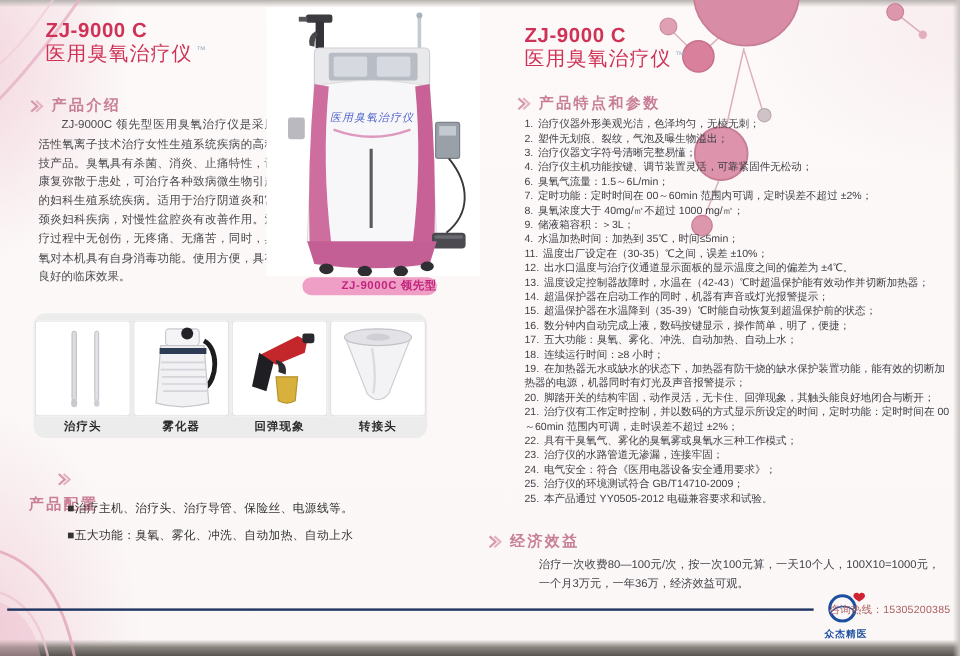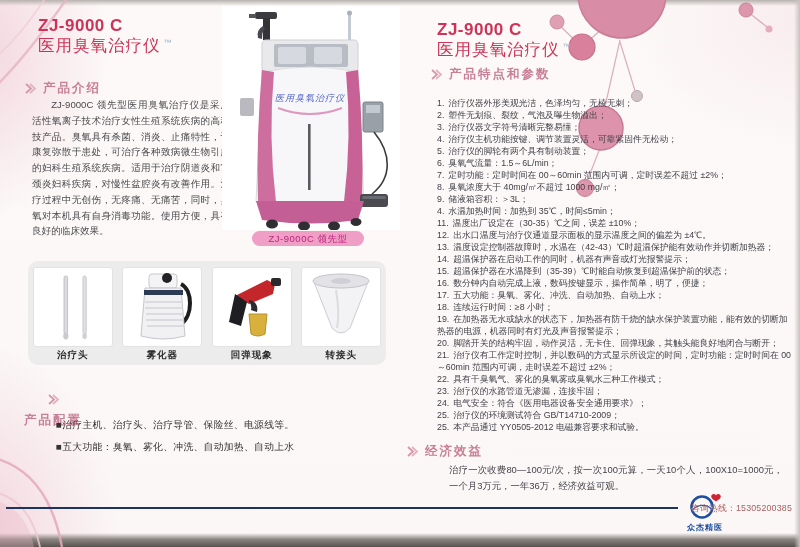--- a/index.html
+++ b/index.html
@@ -29,23 +29,23 @@
   
   .sec-head{position:absolute;display:flex;align-items:center;gap:6px;}
   .sec-head .txt{font-size:12.5px;font-weight:bold;color:#c87f97;letter-spacing:2px;}
 
   
   .intro-text{position:absolute;left:32px;top:97px;width:198px;
     font-size:9.6px;line-height:15.8px;color:#4a4a4e;text-align:justify;
     text-indent:2em;margin:0;}
   .device-photo{position:absolute;left:222px;top:6px;width:178px;height:224px;background:#fff;}
   .device-caption{position:absolute;left:252px;top:231px;width:112px;height:15px;
-    background:#ef9ec6;border-radius:9px;color:#c0257c;font-size:9.5px;font-weight:normal;
-    text-align:center;line-height:16px;letter-spacing:.5px;}
-  .accessories{position:absolute;left:28px;top:261px;width:358px;height:104px;
+    background:#ef9ec6;border-radius:9px;color:#c0257c;font-size:9.5px;font-weight:bold;
+    text-align:right;line-height:16px;letter-spacing:.5px;}
+  .accessories{position:absolute;left:28px;top:261px;width:328px;height:104px;
     background:#ececec;border-radius:10px;display:flex;justify-content:space-around;
     align-items:flex-start;padding-top:6px;box-sizing:border-box;}
   .acc-item{width:82px;display:flex;flex-direction:column;align-items:center;}
   .acc-img{width:80px;height:80px;background:#fff;border-radius:3px;
     box-shadow:0 0 0 1px #e2e2e2 inset;display:flex;align-items:center;justify-content:center;}
   .acc-label{margin-top:2px;font-size:9.5px;color:#2b2b2b;font-weight:bold;letter-spacing:1px;}
   .config-items{position:absolute;left:56px;top:414px;width:330px;}
   .config-items div{font-size:9.8px;color:#333;line-height:22px;letter-spacing:.3px;}
 
   
@@ -222,21 +222,21 @@
 
   <div>■治疗主机、治疗头、治疗导管、保险丝、电源线等。</div>
       <div>■五大功能：臭氧、雾化、冲洗、自动加热、自动上水</div>
     </div>
 
   <div class="title-block tb-right">
     <div class="model">ZJ-9000 C</div>
     <div class="maintitle"><span>医用臭氧治疗仪</span><sup>™</sup></div>
   </div>
 
-  <div class="sec-head" style="left:430px;top:66px;font-family:Liberation Serif, serif;">
+  <div class="sec-head" style="left:430px;top:78px;font-family:Liberation Serif, serif;">
     <svg width="13" height="13" viewBox="0 0 13 13">
       <path d="M2,2 L7,6.5 L2,11" fill="none" stroke="#d797ab" stroke-width="1.8"></path>
       <path d="M6,2 L11,6.5 L6,11" fill="none" stroke="#e3b3c2" stroke-width="1.8"></path>
     </svg>
     <span class="txt">产品特点和参数</span>
   </div>
 
   <div class="features-list">
 
       <div class="feat">
@@ -248,23 +248,20 @@
       </div>
 
       <div class="feat">
         <span class="feat-num">3.</span><span>治疗仪器文字符号清晰完整易懂；</span>
       </div>
 
       <div class="feat">
         <span class="feat-num">4.</span><span>治疗仪主机功能按键、调节装置灵活，可靠紧固件无松动；</span>
       </div>
 
-      <div class="feat">
-        <span class="feat-num">5.</span><span>治疗仪的脚轮有两个具有制动装置；</span>
-      </div>
 
       <div class="feat">
         <span class="feat-num">6.</span><span>臭氧气流量：1.5～6L/min；</span>
       </div>
 
       <div class="feat">
         <span class="feat-num">7.</span><span>定时功能：定时时间在 00～60min 范围内可调，定时误差不超过 ±2%；</span>
       </div>
 
       <div class="feat">

